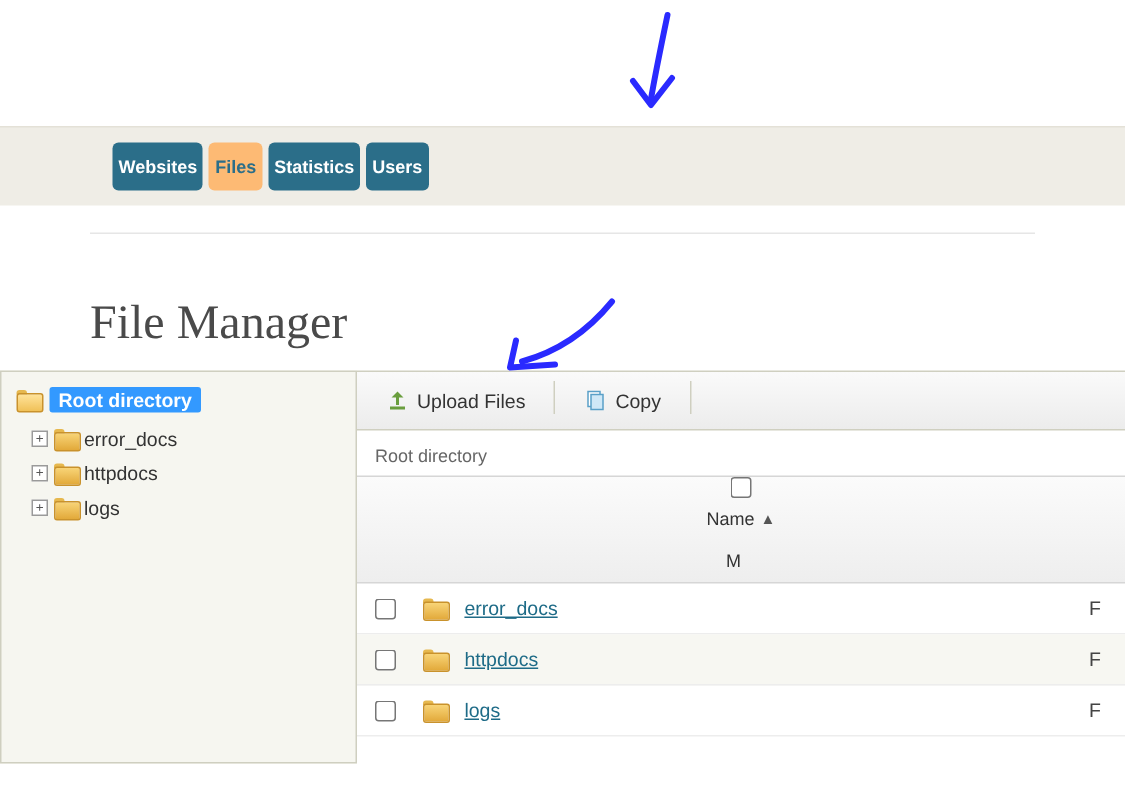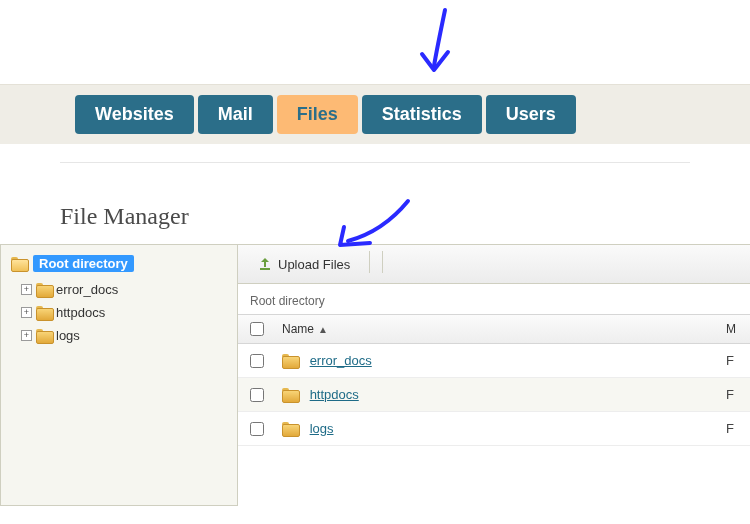--- a/index.html
+++ b/index.html
@@ -4,33 +4,33 @@
 <style>
   * { box-sizing: border-box; margin: 0; padding: 0; }
   body { font-family: Arial, Helvetica, sans-serif; font-size: 13px; color: #333; background: #fff; width: 750px; height: 524px; overflow: hidden; position: relative; }
 
   .top-spacer { height: 84px; background: #fff; }
   .nav-band { background: #efede6; padding: 10px 0 10px 75px; border-top: 1px solid #e4e1d7; }
   .tabs { display: flex; gap: 4px; }
   .tab {
     background: #2b6e89;
     color: #fff;
-    padding: 9px 20px;
+    padding: 9px 4px;
     border-radius: 4px;
     font-weight: bold;
-    font-size: 18px;
+    font-size: 12px;
     cursor: pointer;
   }
   .tab.active { background: #fdba74; color: #2b6e89; }
 
   hr.sep { border: none; border-top: 1px solid #e6e6e6; margin: 18px 60px 0 60px; }
 
   .page-title {
     font-family: Georgia, 'Times New Roman', serif;
-    font-size: 24px;
+    font-size: 32px;
     color: #4a4a4a;
     font-weight: normal;
     margin: 40px 0 14px 60px;
   }
 
   .content { display: flex; }
 
   .tree-panel {
     width: 238px;
     background: #f6f6f0;
@@ -83,20 +83,21 @@
   .chev { font-size: 9px; color: #777; margin-left: 2px; }
 
   .breadcrumb { padding: 10px 12px 6px 12px; color: #666; font-size: 12px; }
 
   .grid-head {
     display: flex; align-items: center;
     background: linear-gradient(#fbfbfb, #eeeeee);
     border-top: 1px solid #d6d6d6;
     border-bottom: 1px solid #d6d6d6;
     font-size: 12px;
+    flex-direction: column;
   }
   .col-check { width: 38px; display: flex; justify-content: center; }
   .col-name { flex: 1; padding: 7px 6px; display: flex; align-items: center; gap: 4px; }
   .col-m { width: 28px; padding: 7px 4px; text-align: left; }
   .sort-arrow { font-size: 10px; color: #555; }
 
   .grid-row {
     display: flex; align-items: center;
     border-bottom: 1px solid #ededed;
     font-size: 13px;
@@ -132,21 +133,20 @@
   .annot { position: absolute; pointer-events: none; }
 </style>
 </head>
 <body>
 
 <div class="top-spacer"></div>
 
 <div class="nav-band">
   <div class="tabs">
     <div class="tab">Websites</div>
-    <div class="tab">Mail</div>
     <div class="tab active">Files</div>
     <div class="tab">Statistics</div>
     <div class="tab">Users</div>
   </div>
 </div>
 
 <hr class="sep">
 
 <h1 class="page-title">File Manager</h1>
 
@@ -179,20 +179,27 @@
   <div class="main-panel">
     <div class="toolbar">
       <div class="tb-btn">
         <svg class="ico" viewBox="0 0 16 16">
             <path fill="#6a9e3e" d="M8 2l4 4H9v5H7V6H4z"></path>
             <rect x="3" y="12" width="10" height="2" fill="#6a9e3e"></rect>
           </svg>
         <span>Upload Files</span>
       </div>
       <span class="tb-sep"></span>
+      <div class="tb-btn">
+        <svg class="ico" viewBox="0 0 16 16">
+            <rect x="3" y="2" width="8" height="10" fill="#fff" stroke="#5aa0c8"></rect>
+            <rect x="5" y="4" width="8" height="10" fill="#cfe8f7" stroke="#5aa0c8"></rect>
+          </svg>
+        <span>Copy</span>
+      </div>
       <span class="tb-sep"></span>
     </div>
 
     <div class="breadcrumb">Root directory</div>
 
     <div class="grid-head">
       <div class="col-check">
           <input type="checkbox" style="">
         </div>
       <div class="col-name">

